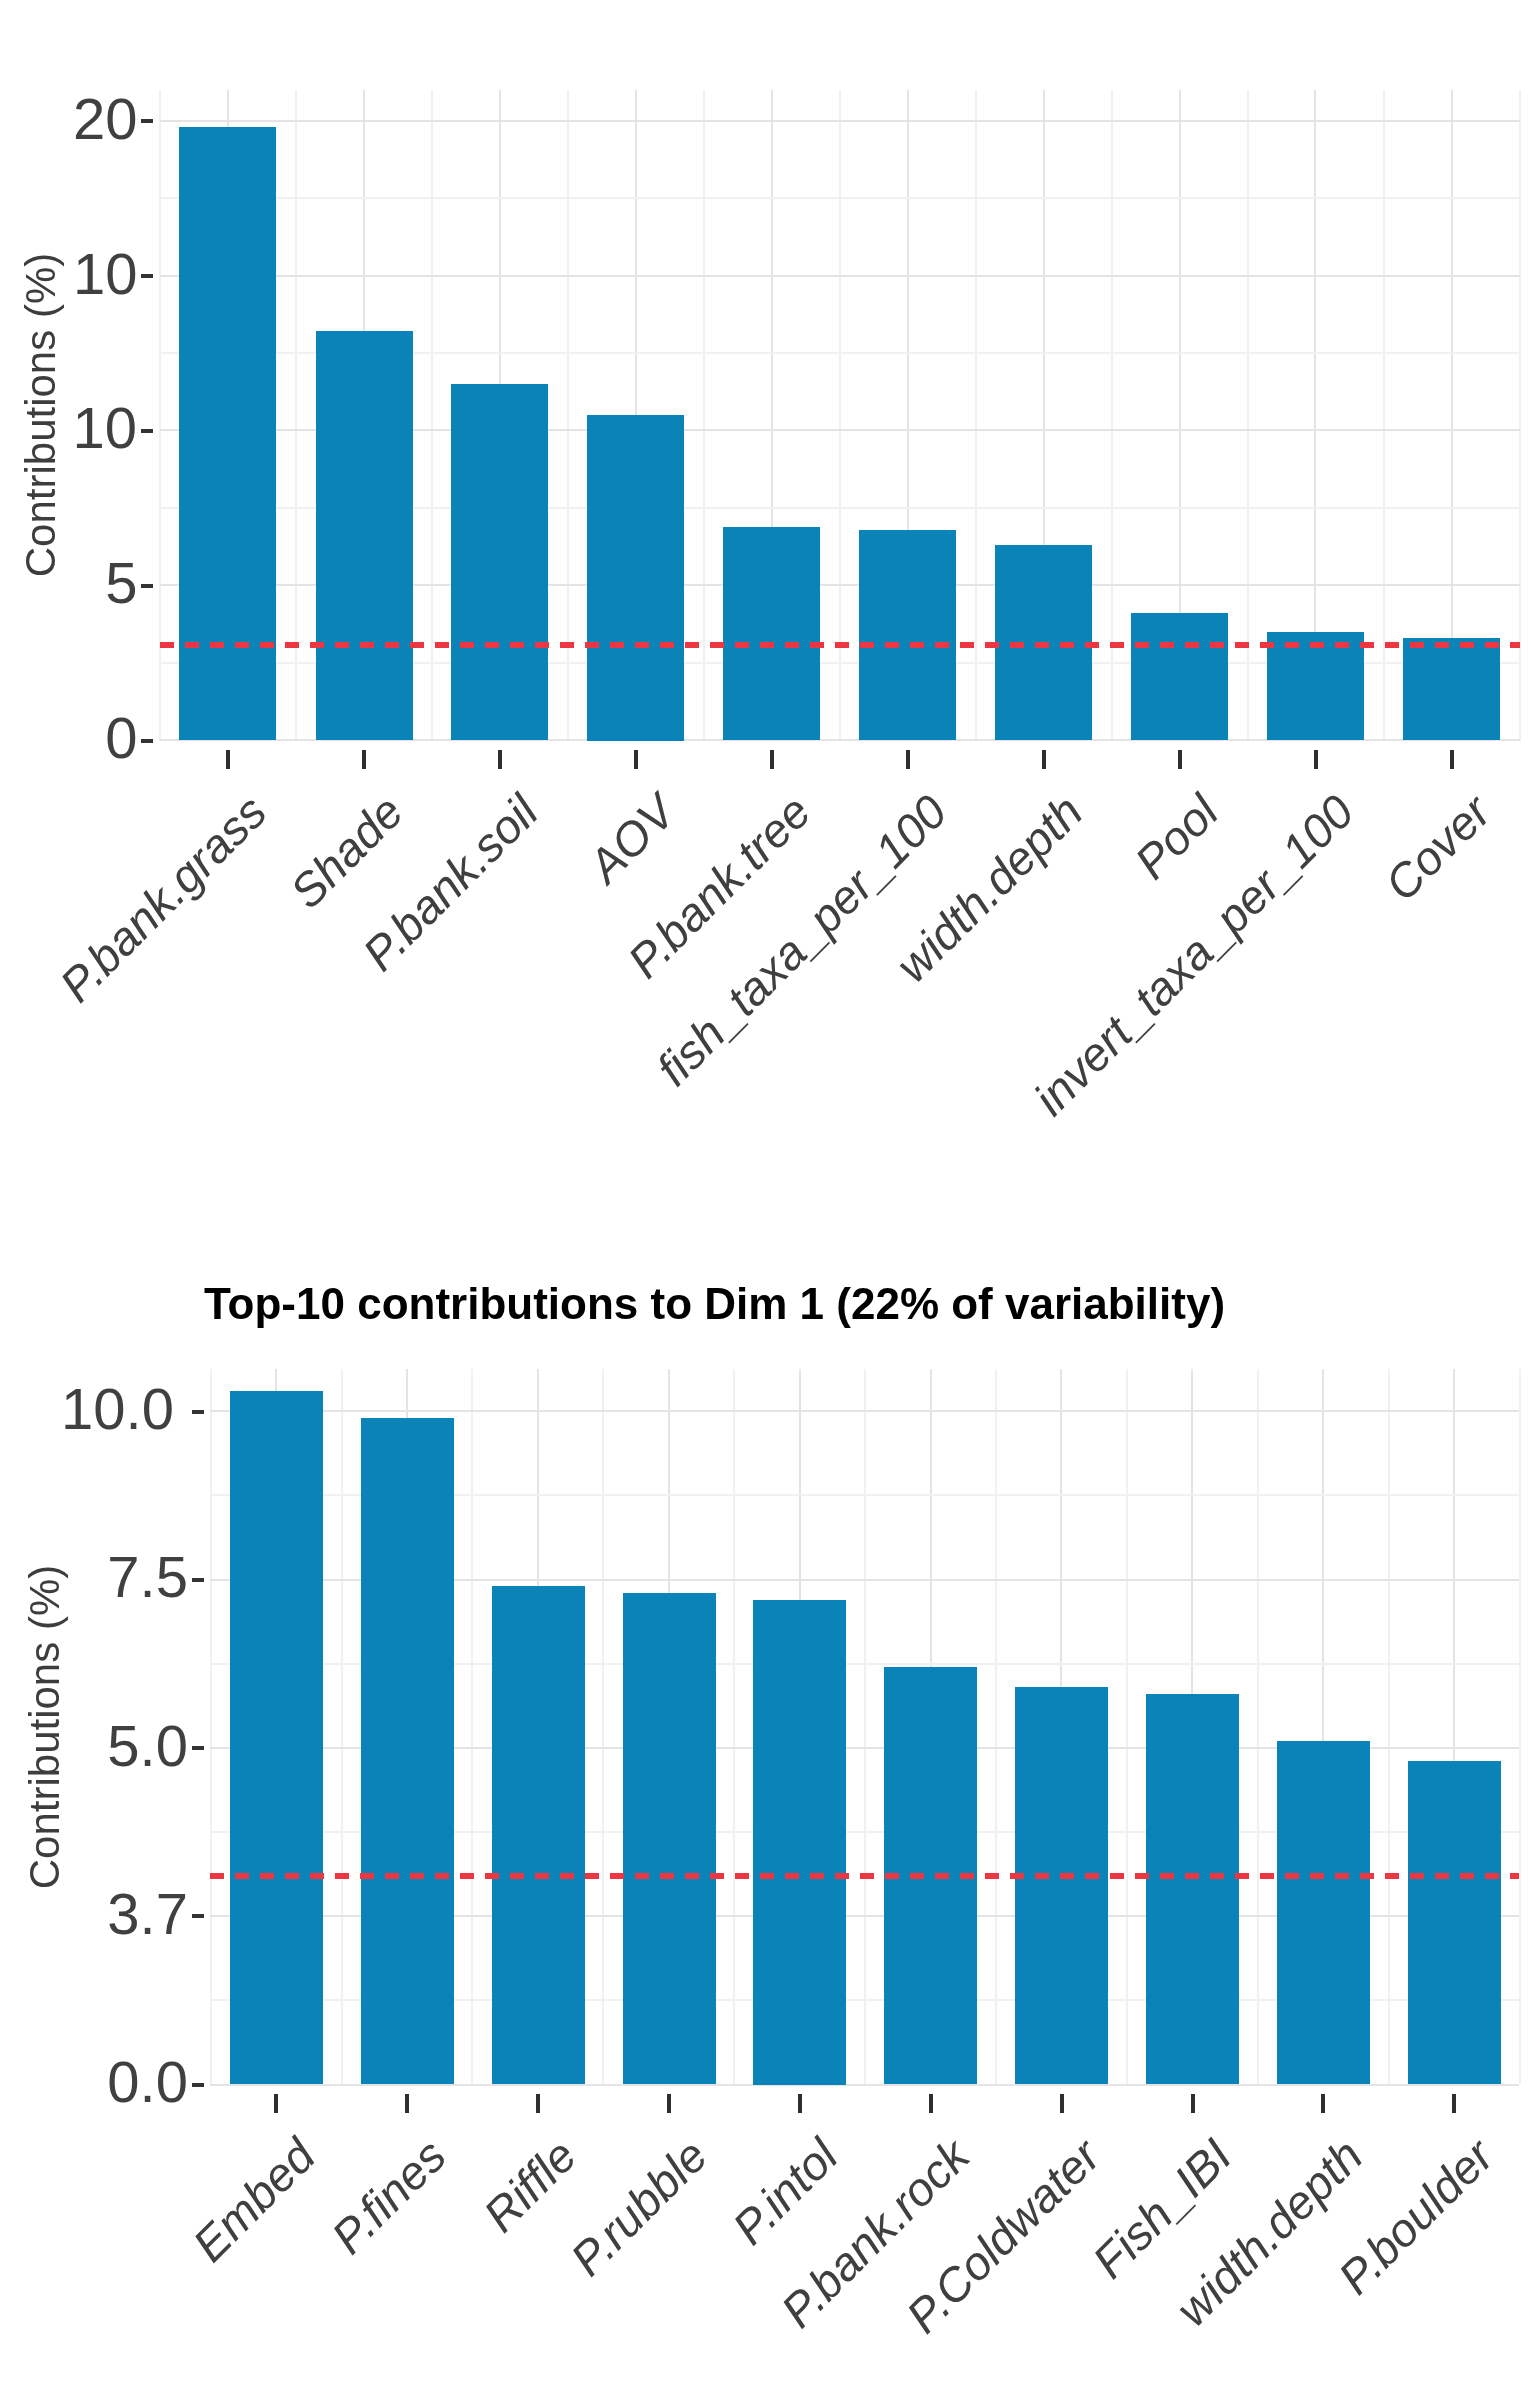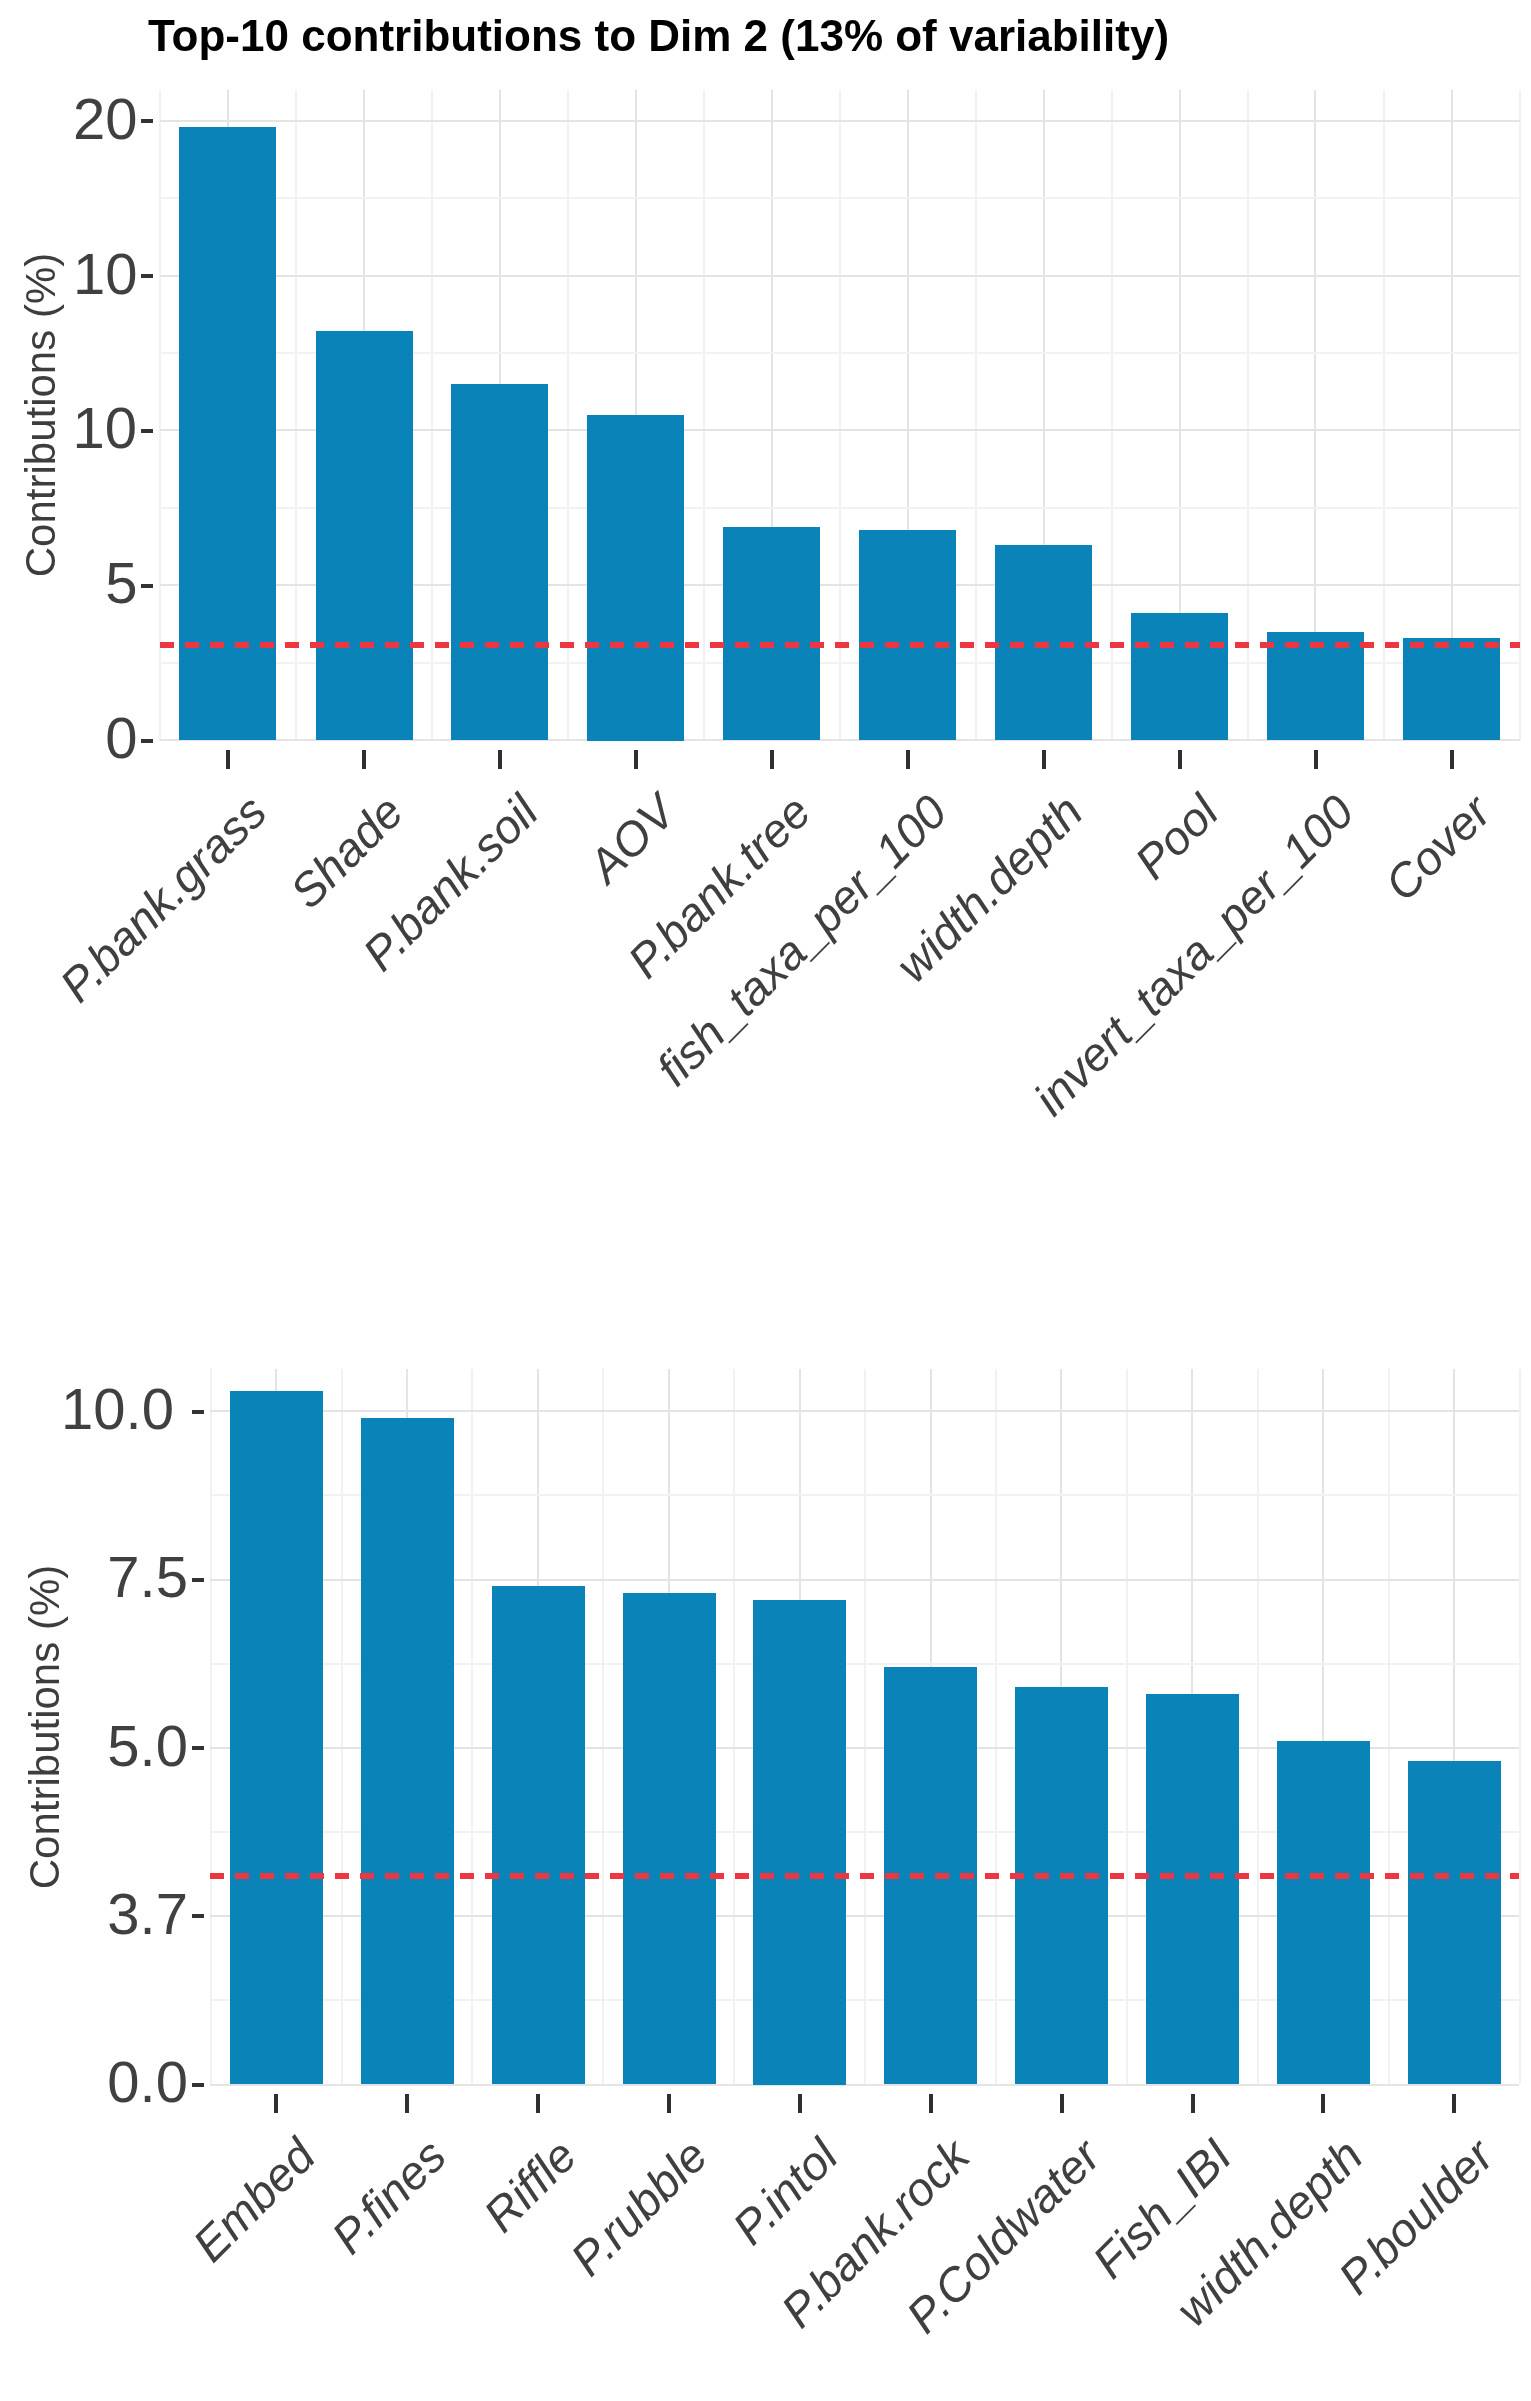--- a/index.html
+++ b/index.html
@@ -39,21 +39,20 @@
     white-space:nowrap;
     transform:rotate(-45deg);
     transform-origin:100% 0;
   }
 </style>
 </head>
 <body>
 
 <div class="screenshot">
 
-  <div class="chart-title" id="title-0" style="left: 148px; top: 11px;">Top-10 contributions to Dim 2 (13% of variability)</div>
 
   <div class="y-axis-title" id="ylab-0" style="left: 41px; top: 415px;">Contributions (%)</div>
 
   <div id="plot-0">
       <div class="gridline-v grid-minor" style="left: 159px; top: 90px; height: 651px;"></div>
       <div class="gridline-v grid-minor" style="left: 295px; top: 90px; height: 651px;"></div>
       <div class="gridline-v grid-minor" style="left: 431px; top: 90px; height: 651px;"></div>
       <div class="gridline-v grid-minor" style="left: 567px; top: 90px; height: 651px;"></div>
       <div class="gridline-v grid-minor" style="left: 703px; top: 90px; height: 651px;"></div>
       <div class="gridline-v grid-minor" style="left: 839px; top: 90px; height: 651px;"></div>
@@ -117,20 +116,21 @@
       <div class="x-tick-mark" style="left: 1042px; top: 750px;"></div>
       <div class="x-cat-label" style="right: 477px; top: 784px;">width.depth</div>
       <div class="x-tick-mark" style="left: 1178px; top: 750px;"></div>
       <div class="x-cat-label" style="right: 341px; top: 784px;">Pool</div>
       <div class="x-tick-mark" style="left: 1314px; top: 750px;"></div>
       <div class="x-cat-label" style="right: 205px; top: 784px;">invert_taxa_per_100</div>
       <div class="x-tick-mark" style="left: 1450px; top: 750px;"></div>
       <div class="x-cat-label" style="right: 69px; top: 784px;">Cover</div>
     </div>
 
+  <div class="chart-title" id="title-1" style="left: 204px; top: 1279px;">Top-10 contributions to Dim 1 (22% of variability)</div>
 
   <div class="y-axis-title" id="ylab-1" style="left: 45px; top: 1727px;">Contributions (%)</div>
 
   <div id="plot-1">
       <div class="gridline-v grid-minor" style="left: 210px; top: 1369px; height: 715px;"></div>
       <div class="gridline-v grid-minor" style="left: 341px; top: 1369px; height: 715px;"></div>
       <div class="gridline-v grid-minor" style="left: 471px; top: 1369px; height: 715px;"></div>
       <div class="gridline-v grid-minor" style="left: 602px; top: 1369px; height: 715px;"></div>
       <div class="gridline-v grid-minor" style="left: 733px; top: 1369px; height: 715px;"></div>
       <div class="gridline-v grid-minor" style="left: 864px; top: 1369px; height: 715px;"></div>

